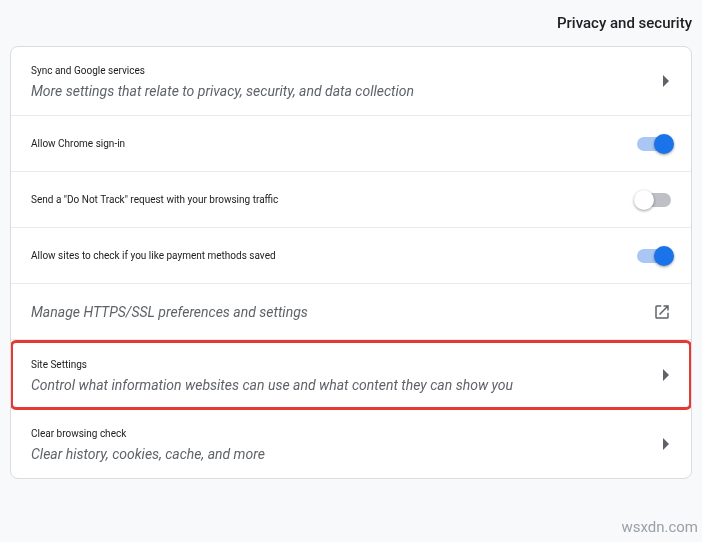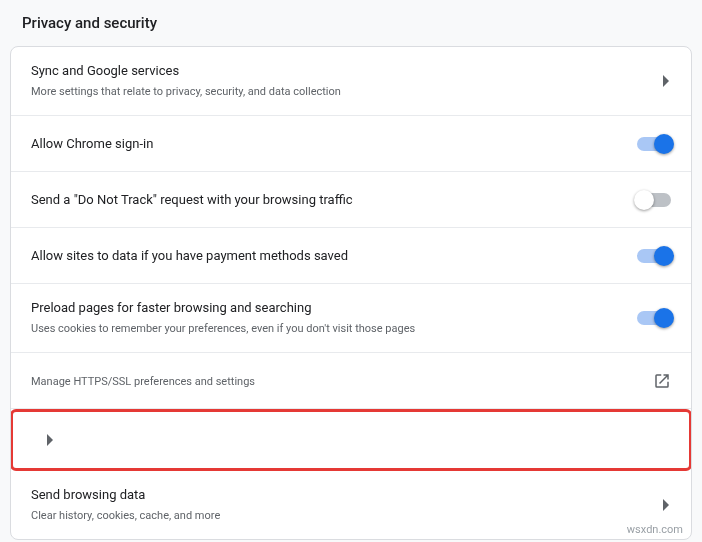--- a/index.html
+++ b/index.html
@@ -9,47 +9,49 @@
       width: 702px;
       height: 542px;
       padding: 14px 10px;
       position: relative;
     }
     .page-title {
       font-size: 15px;
       color: #202124;
       font-weight: 500;
       padding: 0 0 14px 12px;
+      text-align: right;
     }
     .card {
       background: #fff;
       border: 1px solid #dadce0;
       border-radius: 8px;
       overflow: hidden;
     }
     .row {
       display: flex;
       align-items: center;
       padding: 14px 20px;
       border-bottom: 1px solid #e8eaed;
       min-height: 56px;
       cursor: pointer;
     }
     .row:last-child { border-bottom: none; }
     .row-text { flex: 1; min-width: 0; }
     .row-title {
-      font-size: 13px;
+      font-size: 10px;
       color: #202124;
       line-height: 20px;
     }
     .row-desc {
-      font-size: 11px;
+      font-size: 14px;
       color: #5f6368;
       line-height: 19px;
       margin-top: 1px;
+      font-style: italic;
     }
     .row-control {
       flex: 0 0 auto;
       margin-left: 16px;
       display: flex;
       align-items: center;
       justify-content: center;
     }
     .chevron svg { display: block; }
     .launch svg { display: block; }
@@ -77,23 +79,23 @@
       border-radius: 6px;
       margin: 0 -1px;
       padding: 0;
     }
     .highlight-box .row {
       border-bottom: none;
       padding: 12px 18px;
     }
     .watermark {
       position: absolute;
-      right: 19px;
+      right: 4px;
       bottom: 6px;
-      font-size: 11px;
+      font-size: 15px;
       color: #9aa0a6;
     }
   </style>
 </head>
 <body>
 
 <div class="page-title">Privacy and security</div>
 
 <div class="card">
 
@@ -126,65 +128,58 @@
     </div>
     <div class="row-control">
       <div class="toggle off">
           <div class="knob"></div>
         </div>
     </div>
   </div>
 
   <div class="row">
     <div class="row-text">
-      <div class="row-title">Allow sites to data if you have payment methods saved</div>
+      <div class="row-title">Allow sites to check if you like payment methods saved</div>
     </div>
     <div class="row-control">
       <div class="toggle on">
           <div class="knob"></div>
         </div>
     </div>
   </div>
 
-  <div class="row">
-    <div class="row-text">
-      <div class="row-title">Preload pages for faster browsing and searching</div>
-      <div class="row-desc">Uses cookies to remember your preferences, even if you don't visit those pages</div>
-    </div>
-    <div class="row-control">
-      <div class="toggle on">
-          <div class="knob"></div>
-        </div>
-    </div>
-  </div>
 
   <div class="row">
     <div class="row-text">
       <div class="row-desc">Manage HTTPS/SSL preferences and settings</div>
     </div>
     <div class="row-control launch">
       <svg width="18" height="18" viewBox="0 0 24 24" fill="#5f6368">
         <path d="M19 19H5V5h6V3H5a2 2 0 0 0-2 2v14a2 2 0 0 0 2 2h14a2 2 0 0 0 2-2v-6h-2v6zM14 3v2h3.59L8 14.59 9.41 16 19 6.41V10h2V3h-7z"></path>
       </svg>
     </div>
   </div>
 
   <div class="highlight-box">
     <div class="row">
+      <div class="row-text">
+        <div class="row-title">Site Settings</div>
+        <div class="row-desc">Control what information websites can use and what content they can show you</div>
+      </div>
       <div class="row-control chevron">
         <svg width="8" height="12" viewBox="0 0 8 12">
             <path d="M0 0 L6 6 L0 12 Z" fill="#5f6368"></path>
           </svg>
       </div>
     </div>
   </div>
 
   <div class="row">
     <div class="row-text">
-      <div class="row-title">Send browsing data</div>
+      <div class="row-title">Clear browsing check</div>
       <div class="row-desc">Clear history, cookies, cache, and more</div>
     </div>
     <div class="row-control chevron">
       <svg width="8" height="12" viewBox="0 0 8 12">
           <path d="M0 0 L6 6 L0 12 Z" fill="#5f6368"></path>
         </svg>
     </div>
   </div>
 
 </div>

